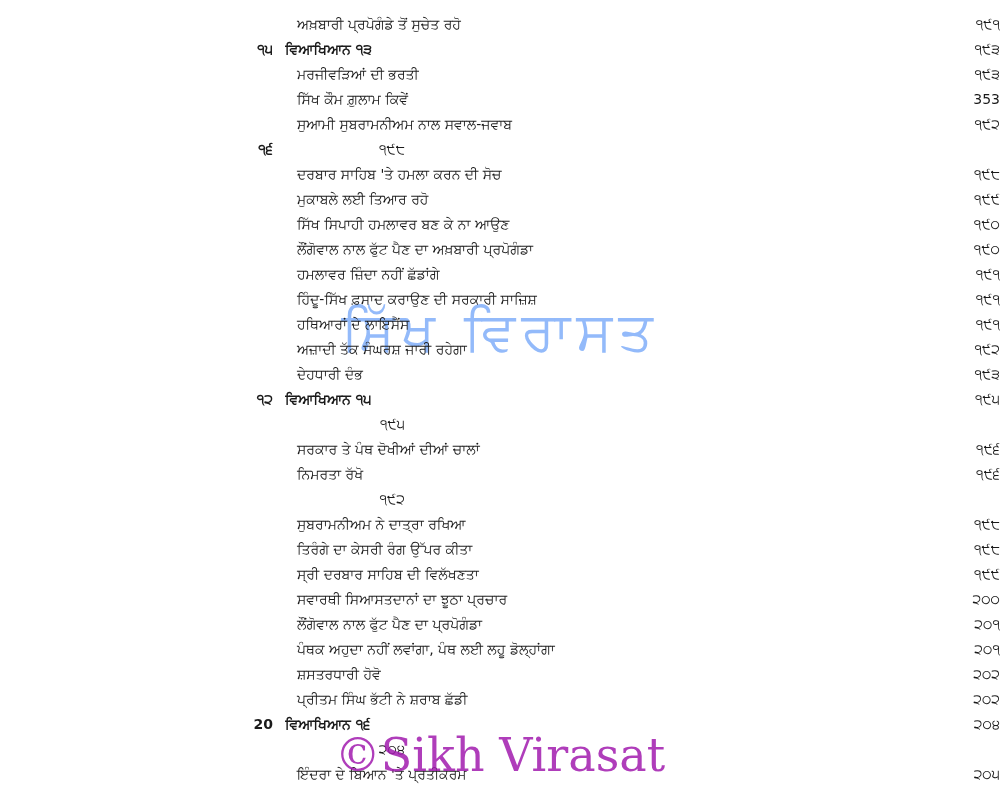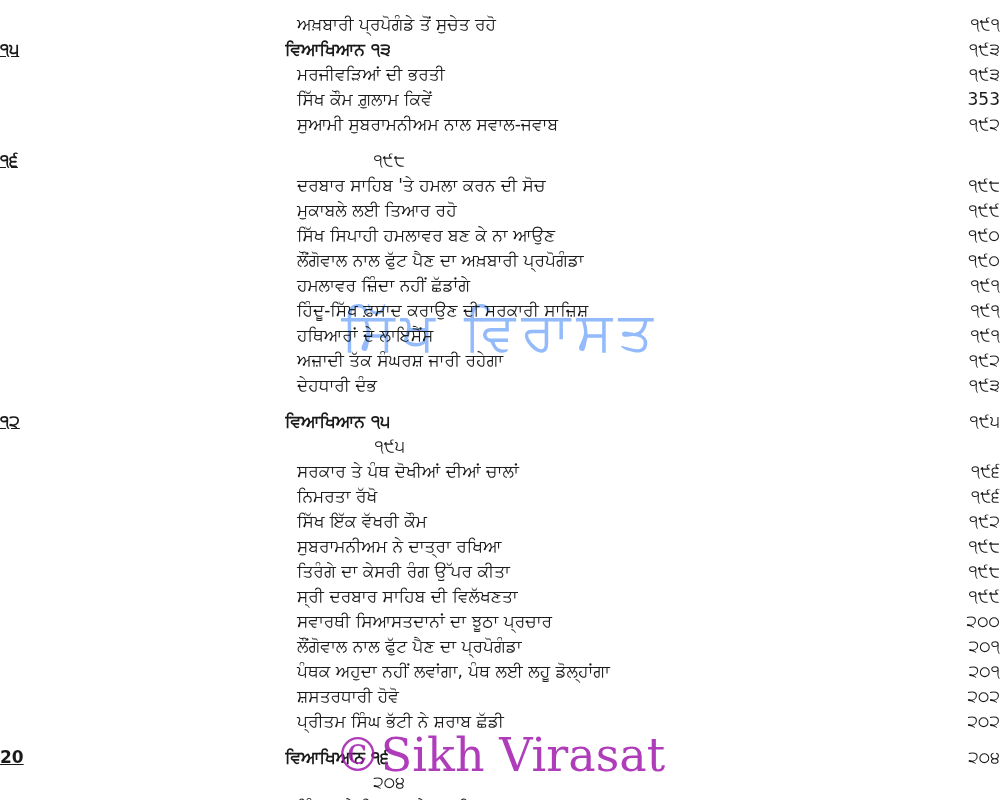--- a/index.html
+++ b/index.html
@@ -52,34 +52,32 @@
   .toc {
     position: relative;
     z-index: 2;
     padding: 12px 0 0 0;
   }
 
   .row {
     display: flex;
     align-items: baseline;
     height: 25px;
-    font-size: 17px;
+    font-size: 14px;
     line-height: 25px;
   }
   .row.gap-before {
-    margin-top: 11px;
   }
 
   .num-left {
     width: 285px;
-    text-align: left;
+    text-align: right;
     padding-right: 12px;
     box-sizing: border-box;
     white-space: nowrap;
-    text-decoration: underline;
   }
   .title {
     flex: 1 1 auto;
     white-space: nowrap;
     overflow: hidden;
   }
   .title.indent {
     padding-left: 12px;
   }
   .page {
@@ -189,21 +187,20 @@
       <div class="title indent">ਸਰਕਾਰ ਤੇ ਪੰਥ ਦੋਖੀਆਂ ਦੀਆਂ ਚਾਲਾਂ</div>
       <div class="page">੧੯੬</div>
     </div>
     <div class="row">
       <div class="num-left"></div>
       <div class="title indent">ਨਿਮਰਤਾ ਰੱਖੋ</div>
       <div class="page">੧੯੬</div>
     </div>
     <div class="row">
       <div class="num-left"></div>
-      <div class="title indent">ਸਿੱਖ ਇੱਕ ਵੱਖਰੀ ਕੌਮ</div>
       <div class="page">੧੯੨</div>
     </div>
     <div class="row">
       <div class="num-left"></div>
       <div class="title indent">ਸੁਬਰਾਮਨੀਅਮ ਨੇ ਦਾਤ੍ਰਾ ਰਖਿਆ</div>
       <div class="page">੧੯੮</div>
     </div>
     <div class="row">
       <div class="num-left"></div>
       <div class="title indent">ਤਿਰੰਗੇ ਦਾ ਕੇਸਰੀ ਰੰਗ ਉੱਪਰ ਕੀਤਾ</div>

